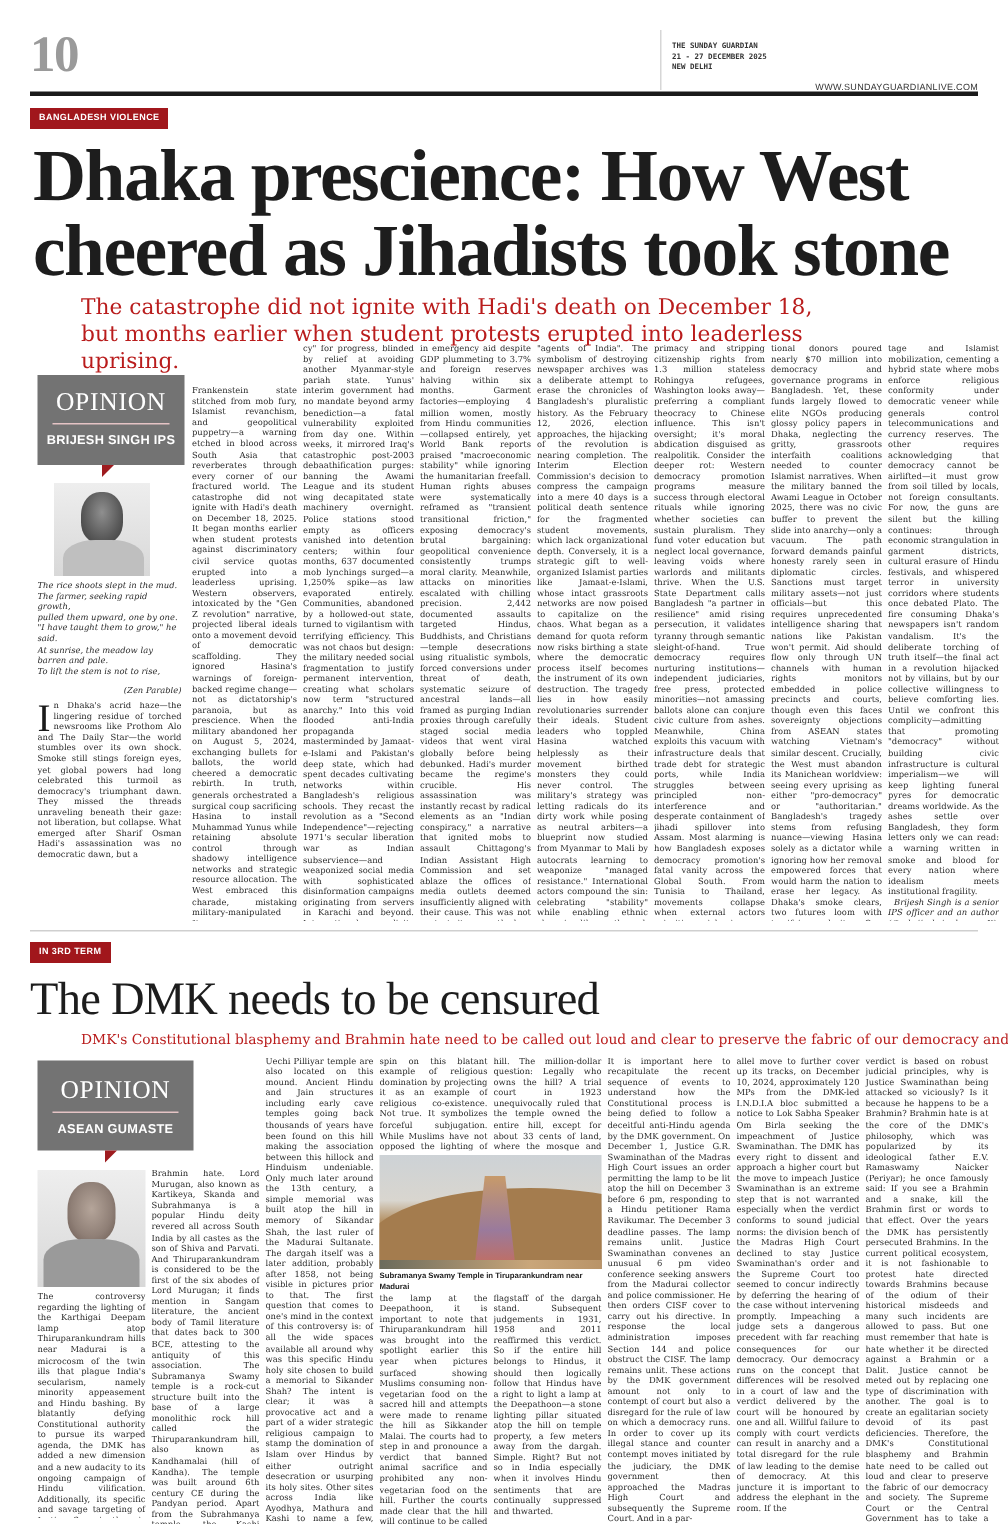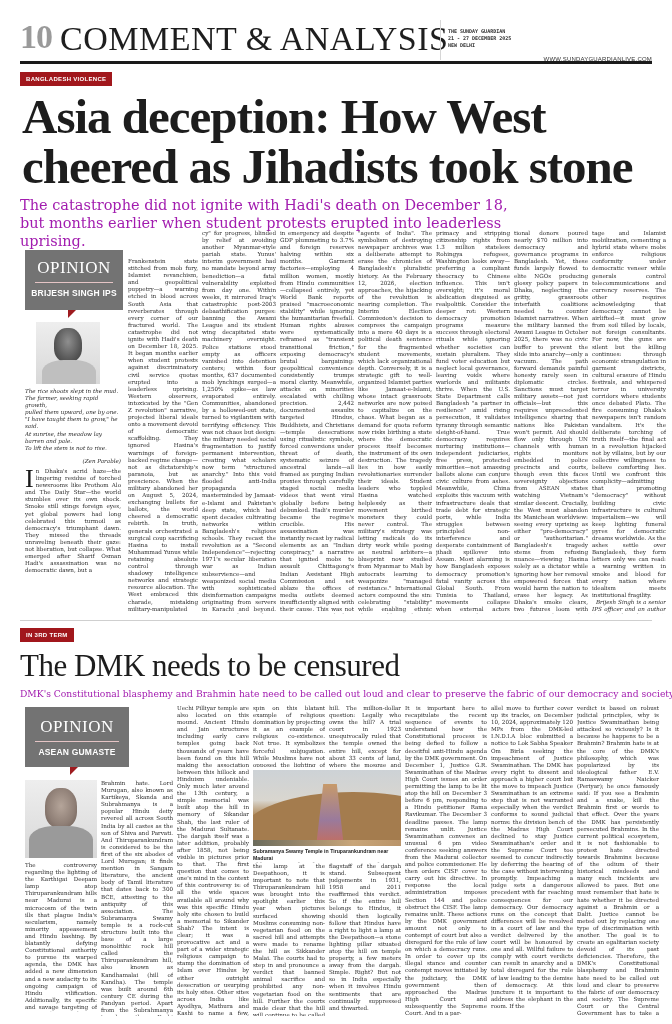--- a/index.html
+++ b/index.html
@@ -10,21 +10,21 @@
   .page-num { position: absolute; left: 0; top: 0; font-family: "Liberation Serif", serif; font-size: 34px; font-weight: bold; color: #9a9a9a; letter-spacing: -1px; }
   .section-title { position: absolute; left: 40px; top: 2px; font-family: "Liberation Serif", serif; font-size: 34px; color: #1e1e1e; letter-spacing: 0.5px; white-space: nowrap; }
   .mast-divider { position: absolute; left: 420px; top: 2px; width: 1px; height: 40px; background: #d6d6d6; }
   .pub-meta { position: absolute; left: 428px; top: 10px; font-family: "DejaVu Sans Mono", monospace; font-size: 5px; line-height: 7px; color: #333; font-weight: bold; }
   .pub-url { position: absolute; right: 0; top: 38px; font-family: "Liberation Sans", sans-serif; font-size: 6px; color: #333; letter-spacing: 0.2px; }
   .mast-rule { position: absolute; left: 20px; top: 61px; width: 632px; height: 3px; background: #1a1a1a; }
 
   .tag { position: absolute; background: #a1171c; color: #fff; font-family: "Liberation Sans", sans-serif; font-weight: bold; font-size: 6px; letter-spacing: 0.3px; padding: 4px 6px; height: 14px; line-height: 7px; }
 
   .headline { position: absolute; font-family: "Liberation Serif", serif; font-weight: bold; color: #1d1d1d; letter-spacing: -1px; }
-  .subhead { position: absolute; font-family: "DejaVu Serif", serif; color: #a21caf; }
+  .subhead { position: absolute; font-family: "DejaVu Serif", serif; color: #b91c1c; margin-left: 34px; }
 
   .opinion-box { position: absolute; background: #737373; color: #fff; }
   .opinion-box .op-label { position: absolute; left: 0; right: 0; font-family: "Liberation Serif", serif; text-align: center; letter-spacing: 0.5px; }
   .opinion-box .op-rule { position: absolute; left: 10px; right: 10px; height: 1px; background: #e5c4c5; }
   .opinion-box .op-author { position: absolute; left: 0; right: 0; text-align: center; font-family: "Liberation Sans", sans-serif; font-weight: bold; font-size: 8.5px; letter-spacing: 0.2px; }
 
   .photo { position: absolute; background: linear-gradient(180deg,#eeeeee 0%, #d8d8d8 100%); overflow: hidden; }
   .photo .face { position: absolute; border-radius: 45% 45% 40% 40%; background: radial-gradient(ellipse at 50% 40%, #8f8f8f 0%, #5a5a5a 60%, #3a3a3a 100%); }
   .photo .torso { position: absolute; border-radius: 40% 40% 0 0; background: #bfbfbf; }
 
@@ -40,35 +40,34 @@
   .temple-img .walls { position: absolute; left: 0; top: 70px; width: 200px; height: 40px; background: linear-gradient(90deg,#6b6b5c,#c9a67a 50%,#a88055); }
   .caption { position: absolute; font-family: "Liberation Sans", sans-serif; font-weight: bold; font-size: 5.2px; line-height: 6.5px; color: #222; }
 
   .section-rule { position: absolute; left: 20px; width: 632px; height: 1px; background: #cfcfcf; }
 </style>
 </head>
 <body>
 
 <div class="masthead" data-name="masthead">
   <div class="page-num" data-name="page-number">10</div>
-  <div class="section-title" data-name="section-title">COMMENT &amp; ANALYSIS</div>
   <div class="mast-divider" data-name="masthead-divider"></div>
   <div class="pub-meta" data-name="publication-meta">
     <div data-name="publication-name">THE SUNDAY GUARDIAN</div>
     <div data-name="publication-date">21 - 27 DECEMBER 2025</div>
     <div data-name="publication-city">NEW DELHI</div>
   </div>
   <div class="pub-url" data-name="website-url">WWW.SUNDAYGUARDIANLIVE.COM</div>
 </div>
 <div class="mast-rule" data-name="masthead-rule"></div>
 
 <div class="tag" style="left:20px; top:72px;" data-name="article1-tag">BANGLADESH VIOLENCE</div>
 
 <div class="headline" style="left:22px; top:92px; font-size:49px; line-height:50px; width:640px;" data-name="article1-headline">
-  <div data-name="headline-line-1">Asia deception: How West</div>
+  <div data-name="headline-line-1">Dhaka prescience: How West</div>
   <div data-name="headline-line-2">cheered as Jihadists took stone</div>
 </div>
 
 <div class="subhead" style="left:20px; top:196px; width:500px; font-size:14.5px; line-height:18px;" data-name="article1-subhead">The catastrophe did not ignite with Hadi's death on December 18, but months earlier when student protests erupted into leaderless uprising.</div>
 
 <div class="opinion-box" style="left:25px; top:250px; width:98px; height:60px;" data-name="article1-opinion-box">
   <div class="op-label" style="top:8px; font-size:17px;" data-name="opinion-label">OPINION</div>
   <div class="op-rule" style="top:32px;" data-name="opinion-rule"></div>
   <div class="op-author" style="top:38px;" data-name="author-name">BRIJESH SINGH IPS</div>
 </div>

